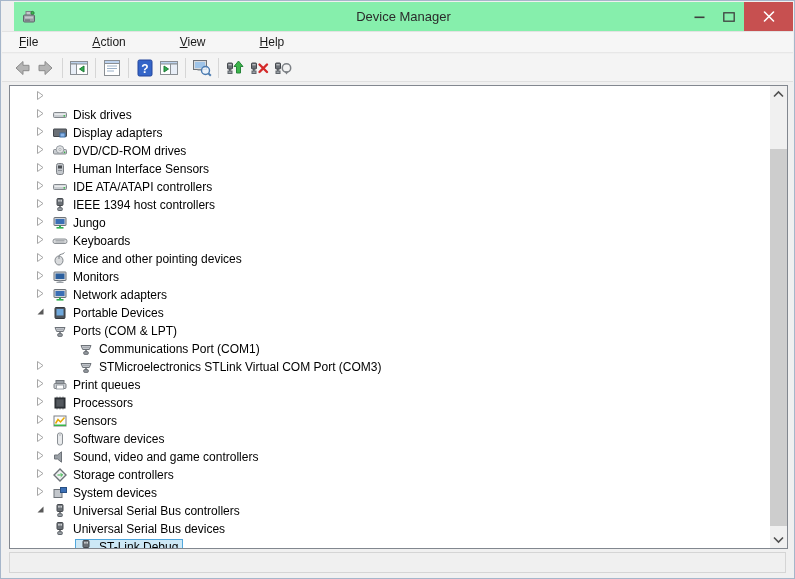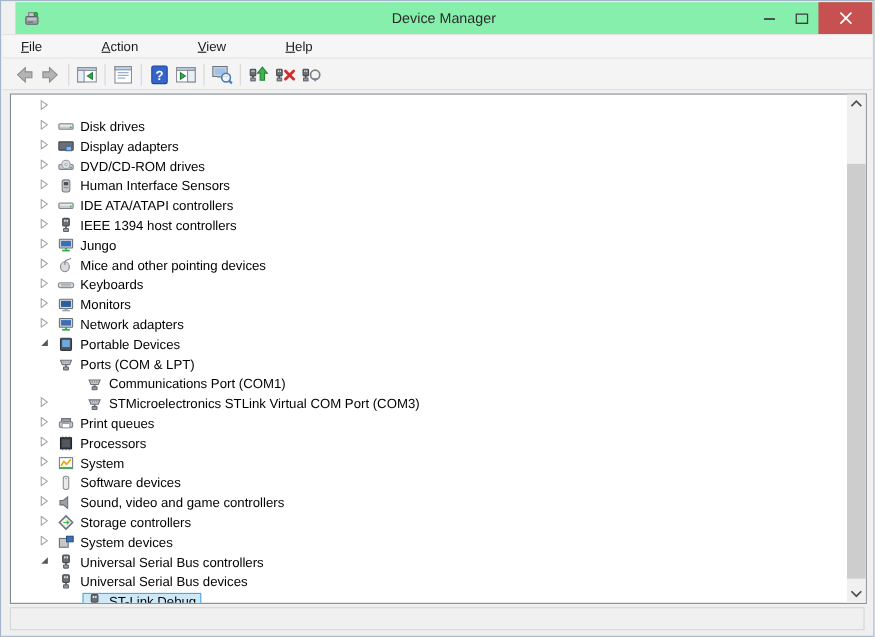--- a/index.html
+++ b/index.html
@@ -376,36 +376,36 @@
           </span>
         </div>
         <div class="trow">
           <span class="expander">
             <svg width="9" height="9" viewBox="0 0 9 9">
               <path d="M1.5 0.5 L7 4.5 L1.5 8.5 Z" fill="#fff" stroke="#a6a6a6"></path>
             </svg>
           </span>
           <span class="rowbox">
             <svg class="ticon" viewBox="0 0 16 16">
+              <use href="#ic-keyboard"></use>
+            </svg>
+            <span class="tlabel">Keyboards</span>
+          </span>
+        </div>
+        <div class="trow">
+          <span class="expander">
+            <svg width="9" height="9" viewBox="0 0 9 9">
+              <path d="M1.5 0.5 L7 4.5 L1.5 8.5 Z" fill="#fff" stroke="#a6a6a6"></path>
+            </svg>
+          </span>
+          <span class="rowbox">
+            <svg class="ticon" viewBox="0 0 16 16">
               <use href="#ic-mouse"></use>
             </svg>
             <span class="tlabel">Mice and other pointing devices</span>
-          </span>
-        </div>
-        <div class="trow">
-          <span class="expander">
-            <svg width="9" height="9" viewBox="0 0 9 9">
-              <path d="M1.5 0.5 L7 4.5 L1.5 8.5 Z" fill="#fff" stroke="#a6a6a6"></path>
-            </svg>
-          </span>
-          <span class="rowbox">
-            <svg class="ticon" viewBox="0 0 16 16">
-              <use href="#ic-keyboard"></use>
-            </svg>
-            <span class="tlabel">Keyboards</span>
           </span>
         </div>
         <div class="trow">
           <span class="expander">
             <svg width="9" height="9" viewBox="0 0 9 9">
               <path d="M1.5 0.5 L7 4.5 L1.5 8.5 Z" fill="#fff" stroke="#a6a6a6"></path>
             </svg>
           </span>
           <span class="rowbox">
             <svg class="ticon" viewBox="0 0 16 16">
@@ -500,21 +500,21 @@
         <div class="trow">
           <span class="expander">
             <svg width="9" height="9" viewBox="0 0 9 9">
               <path d="M1.5 0.5 L7 4.5 L1.5 8.5 Z" fill="#fff" stroke="#a6a6a6"></path>
             </svg>
           </span>
           <span class="rowbox">
             <svg class="ticon" viewBox="0 0 16 16">
               <use href="#ic-sensor"></use>
             </svg>
-            <span class="tlabel">System</span>
+            <span class="tlabel">Sensors</span>
           </span>
         </div>
         <div class="trow">
           <span class="expander">
             <svg width="9" height="9" viewBox="0 0 9 9">
               <path d="M1.5 0.5 L7 4.5 L1.5 8.5 Z" fill="#fff" stroke="#a6a6a6"></path>
             </svg>
           </span>
           <span class="rowbox">
             <svg class="ticon" viewBox="0 0 16 16">

